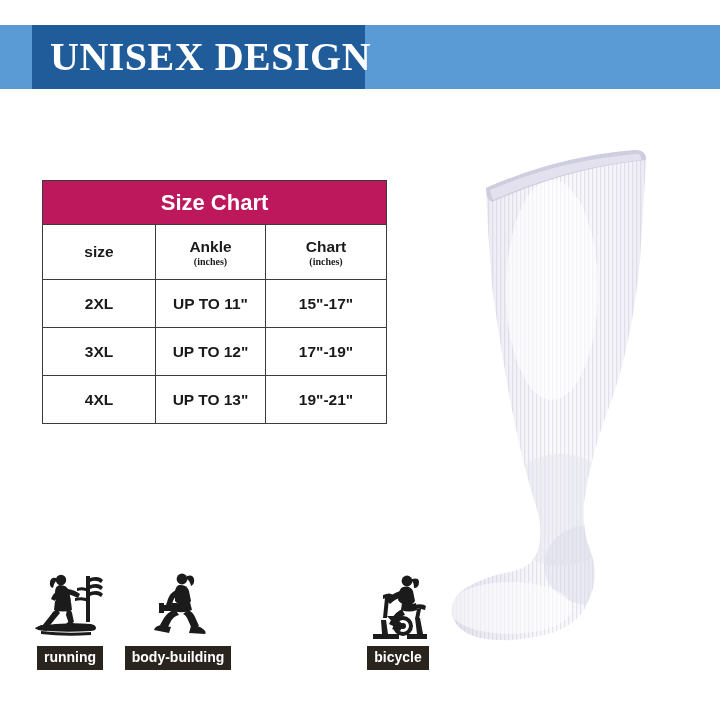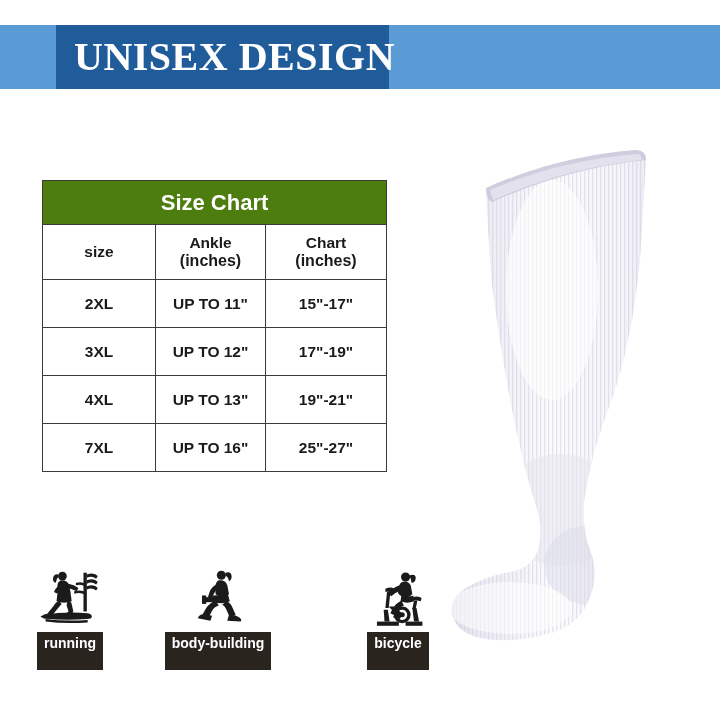--- a/index.html
+++ b/index.html
@@ -10,21 +10,21 @@
     overflow:hidden;
     position:relative;
   }
 
   
   #banner{
     position:absolute;left:0;top:25px;width:720px;height:64px;
     background:#5b9bd5;
   }
   #banner-inner{
-    position:absolute;left:56px;top:0;width:333px;height:64px;
+    position:absolute;left:32px;top:0;width:333px;height:64px;
     background:#1f5c99;
     display:flex;align-items:center;
   }
   #banner-title{
     color:#ffffff;
     font-family:"Liberation Serif", serif;
     font-size:40px;
     font-weight:700;
     letter-spacing:0.5px;
     padding-left:18px;
@@ -45,56 +45,56 @@
     color:#1a1a1a;
     font-size:15.5px;
     font-weight:700;
     padding:0;
   }
   #size-table col.c1{width:113px;}
   #size-table col.c2{width:110px;}
   #size-table col.c3{width:121px;}
 
   .tbl-title-cell{
-    background:#4d7c0f;
+    background:#be185d;
     border:1.6px solid #3b3b3b !important;
     height:43px;
   }
   .tbl-title-cell span{
     color:#ffffff;
     font-size:22px;
     font-weight:700;
   }
   .head-row td{height:54px;font-size:16px;}
-  .head-sub{display:block;font-size:16px;font-weight:700;}
+  .head-sub{display:block;font-size:10px;font-weight:700;font-family:Liberation Serif, serif;}
   .body-row td{height:47px;font-weight:600;font-size:15.5px;}
 
   
   #activities{
     position:absolute;left:18px;top:566px;width:420px;height:104px;
   }
   .activity{
     position:absolute;top:0;width:100px;height:104px;
     display:flex;flex-direction:column;align-items:center;justify-content:flex-end;
   }
   .act-art{
     width:78px;height:76px;display:block;
   }
   .act-label{
     background:#2a241f;
     color:#ffffff;
     font-size:14px;
     font-weight:600;
     line-height:1;
-    padding:4px 7px 20px 7px;
+    padding:4px 7px 6px 7px;
     white-space:nowrap;
     margin-top:2px;
   }
   #act-0{left:2px;}
-  #act-1{left:110px;margin-left:40px;}
+  #act-1{left:110px;}
   #act-2{left:216px;}
   #act-3{left:330px;}
 
   
   #sock-photo{
     position:absolute;left:440px;top:110px;width:280px;height:580px;
   }
 </style>
 </head>
 <body>
@@ -138,25 +138,20 @@
     </tr>
     <tr class="body-row">
       <td>3XL</td>
       <td>UP TO 12"</td>
       <td>17"-19"</td>
     </tr>
     <tr class="body-row">
       <td>4XL</td>
       <td>UP TO 13"</td>
       <td>19"-21"</td>
-    </tr>
-    <tr class="body-row">
-      <td>7XL</td>
-      <td>UP TO 16"</td>
-      <td>25"-27"</td>
     </tr>
   </tbody>
 </table>
 
 <div id="activities">
 
   <div class="activity" id="act-0">
     <svg class="act-art" viewBox="0 0 78 76">
       <g fill="#1b1b1b">
 

